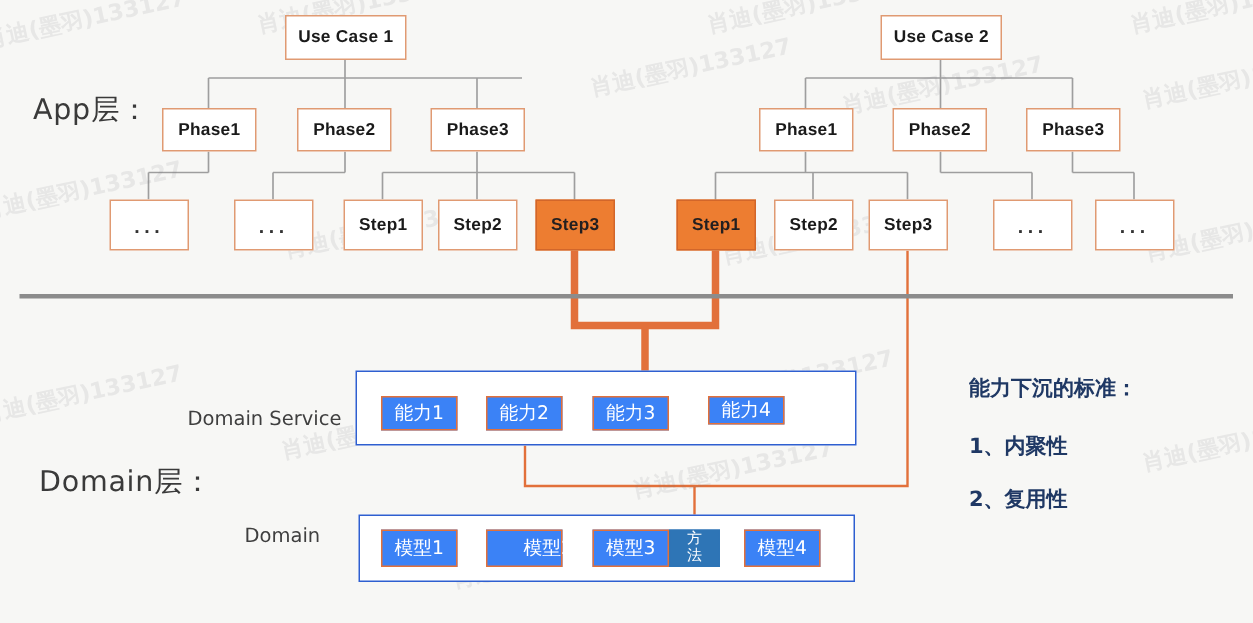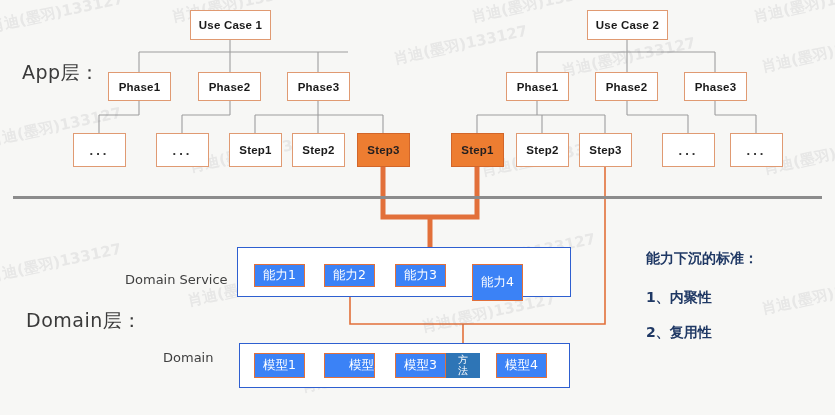--- a/index.html
+++ b/index.html
@@ -161,21 +161,21 @@
   <div class="node outline dots" style="left:730px;top:133px;width:53px;height:34px;">...</div>
 
   <div class="divider" style="left:13px;top:196px;width:809px;"></div>
 
   <div class="label row-label" style="left:125px;top:272px;">Domain Service</div>
 
   <div class="group" style="left:237px;top:247px;width:334px;height:50px;"></div>
   <div class="pill" style="left:254px;top:264px;width:51px;height:23px;">能力1</div>
   <div class="pill" style="left:324px;top:264px;width:51px;height:23px;">能力2</div>
   <div class="pill" style="left:395px;top:264px;width:51px;height:23px;">能力3</div>
-  <div class="pill" style="left:472px;top:264px;width:51px;height:37px;">能力4</div>
+  <div class="pill" style="left:472px;top:264px;width:51px;height:19px;">能力4</div>
 
   <div class="label row-label" style="left:163px;top:350px;">Domain</div>
 
   <div class="group" style="left:239px;top:343px;width:331px;height:45px;"></div>
   <div class="pill" style="left:254px;top:353px;width:51px;height:25px;">模型1</div>
   <div class="pill" style="left:324px;top:353px;width:51px;height:25px;padding-left:32px;">模型2</div>
   <div class="pill" style="left:395px;top:353px;width:51px;height:25px;">模型3</div>
   <div class="pill blue" style="left:446px;top:353px;width:34px;height:25px;">
     <span>方</span>
     <span>法</span>

